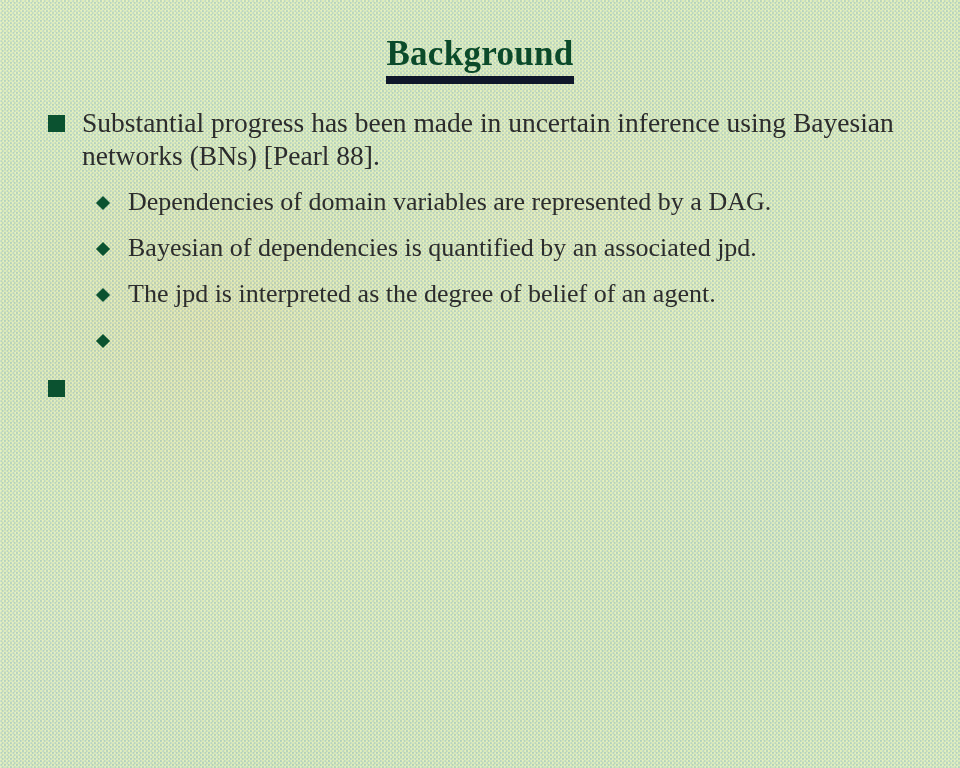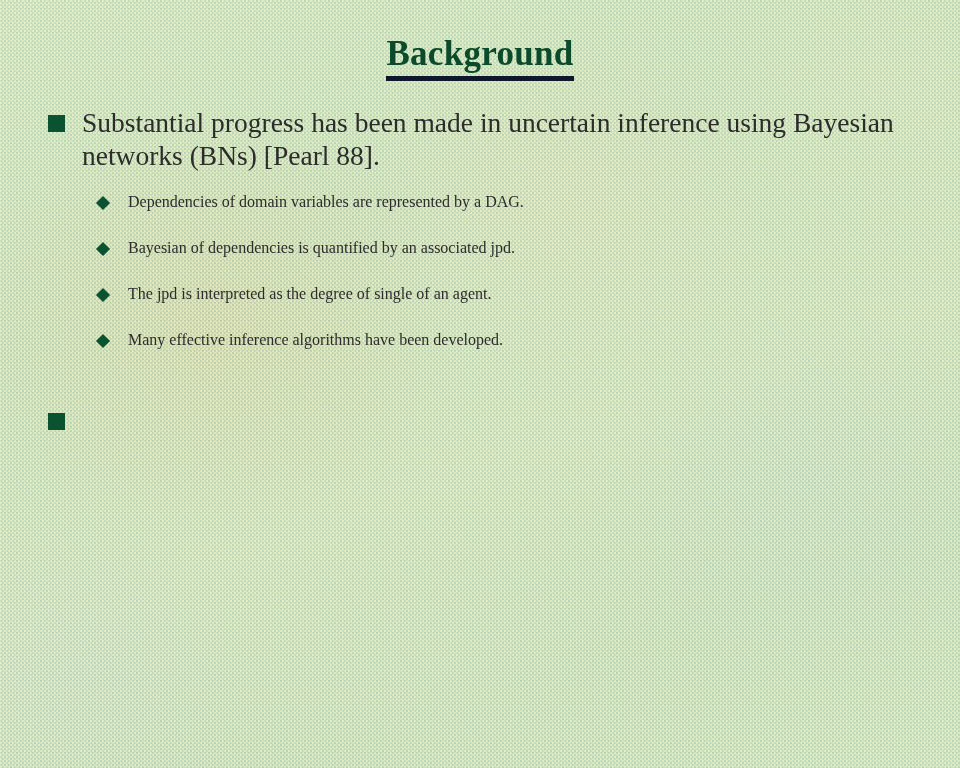--- a/index.html
+++ b/index.html
@@ -83,21 +83,21 @@
     text-align: center;
   }
   #slide-title {
     display: inline-block;
     font-family: "Liberation Serif", "DejaVu Serif", serif;
     font-size: 35px;
     font-weight: bold;
     letter-spacing: 0.3px;
     color: #0b4a2a;
     padding-bottom: 3px;
-    border-bottom: 5px solid #0f172a;
+    border-bottom: 8px solid #0f172a;
     line-height: 1.05;
   }
 
   
   #body-list {
     position: absolute;
     top: 106px;
     left: 0;
     width: 960px;
   }
@@ -123,21 +123,21 @@
     top: 9px;
     width: 17px;
     height: 17px;
     background: #0b5230;
   }
 
   
   .lvl2 {
     padding-left: 128px;
     padding-right: 14px;
-    font-size: 16px;
+    font-size: 26px;
     line-height: 33px;
   }
   .lvl2 .marker {
     position: absolute;
     left: 98px;
     top: 13px;
     width: 10px;
     height: 10px;
     background: #0b5230;
     transform: rotate(45deg);
@@ -182,28 +182,27 @@
 
       <div class="bullet-row lvl2">
         <span class="marker"></span>
         <span class="txt">Bayesian of dependencies is quantified by an associated jpd.</span>
       </div>
 
       <div class="spacer-sm"></div>
 
       <div class="bullet-row lvl2">
         <span class="marker"></span>
-        <span class="txt">The jpd is interpreted as the degree of single of an agent.</span>
-      </div>
-
-      <div class="spacer-sm"></div>
-
-      <div class="bullet-row lvl2">
-        <span class="marker"></span>
-        <span class="txt">Many effective inference algorithms have been developed.</span>
+        <span class="txt">The jpd is interpreted as the degree of belief of an agent.</span>
+      </div>
+
+      <div class="spacer-sm"></div>
+
+      <div class="bullet-row lvl2">
+        <span class="marker"></span>
       </div>
 
       <div class="spacer-sm"></div>
 
 
       <div class="spacer-md"></div>
 
 
       <div class="spacer-lg"></div>
 

